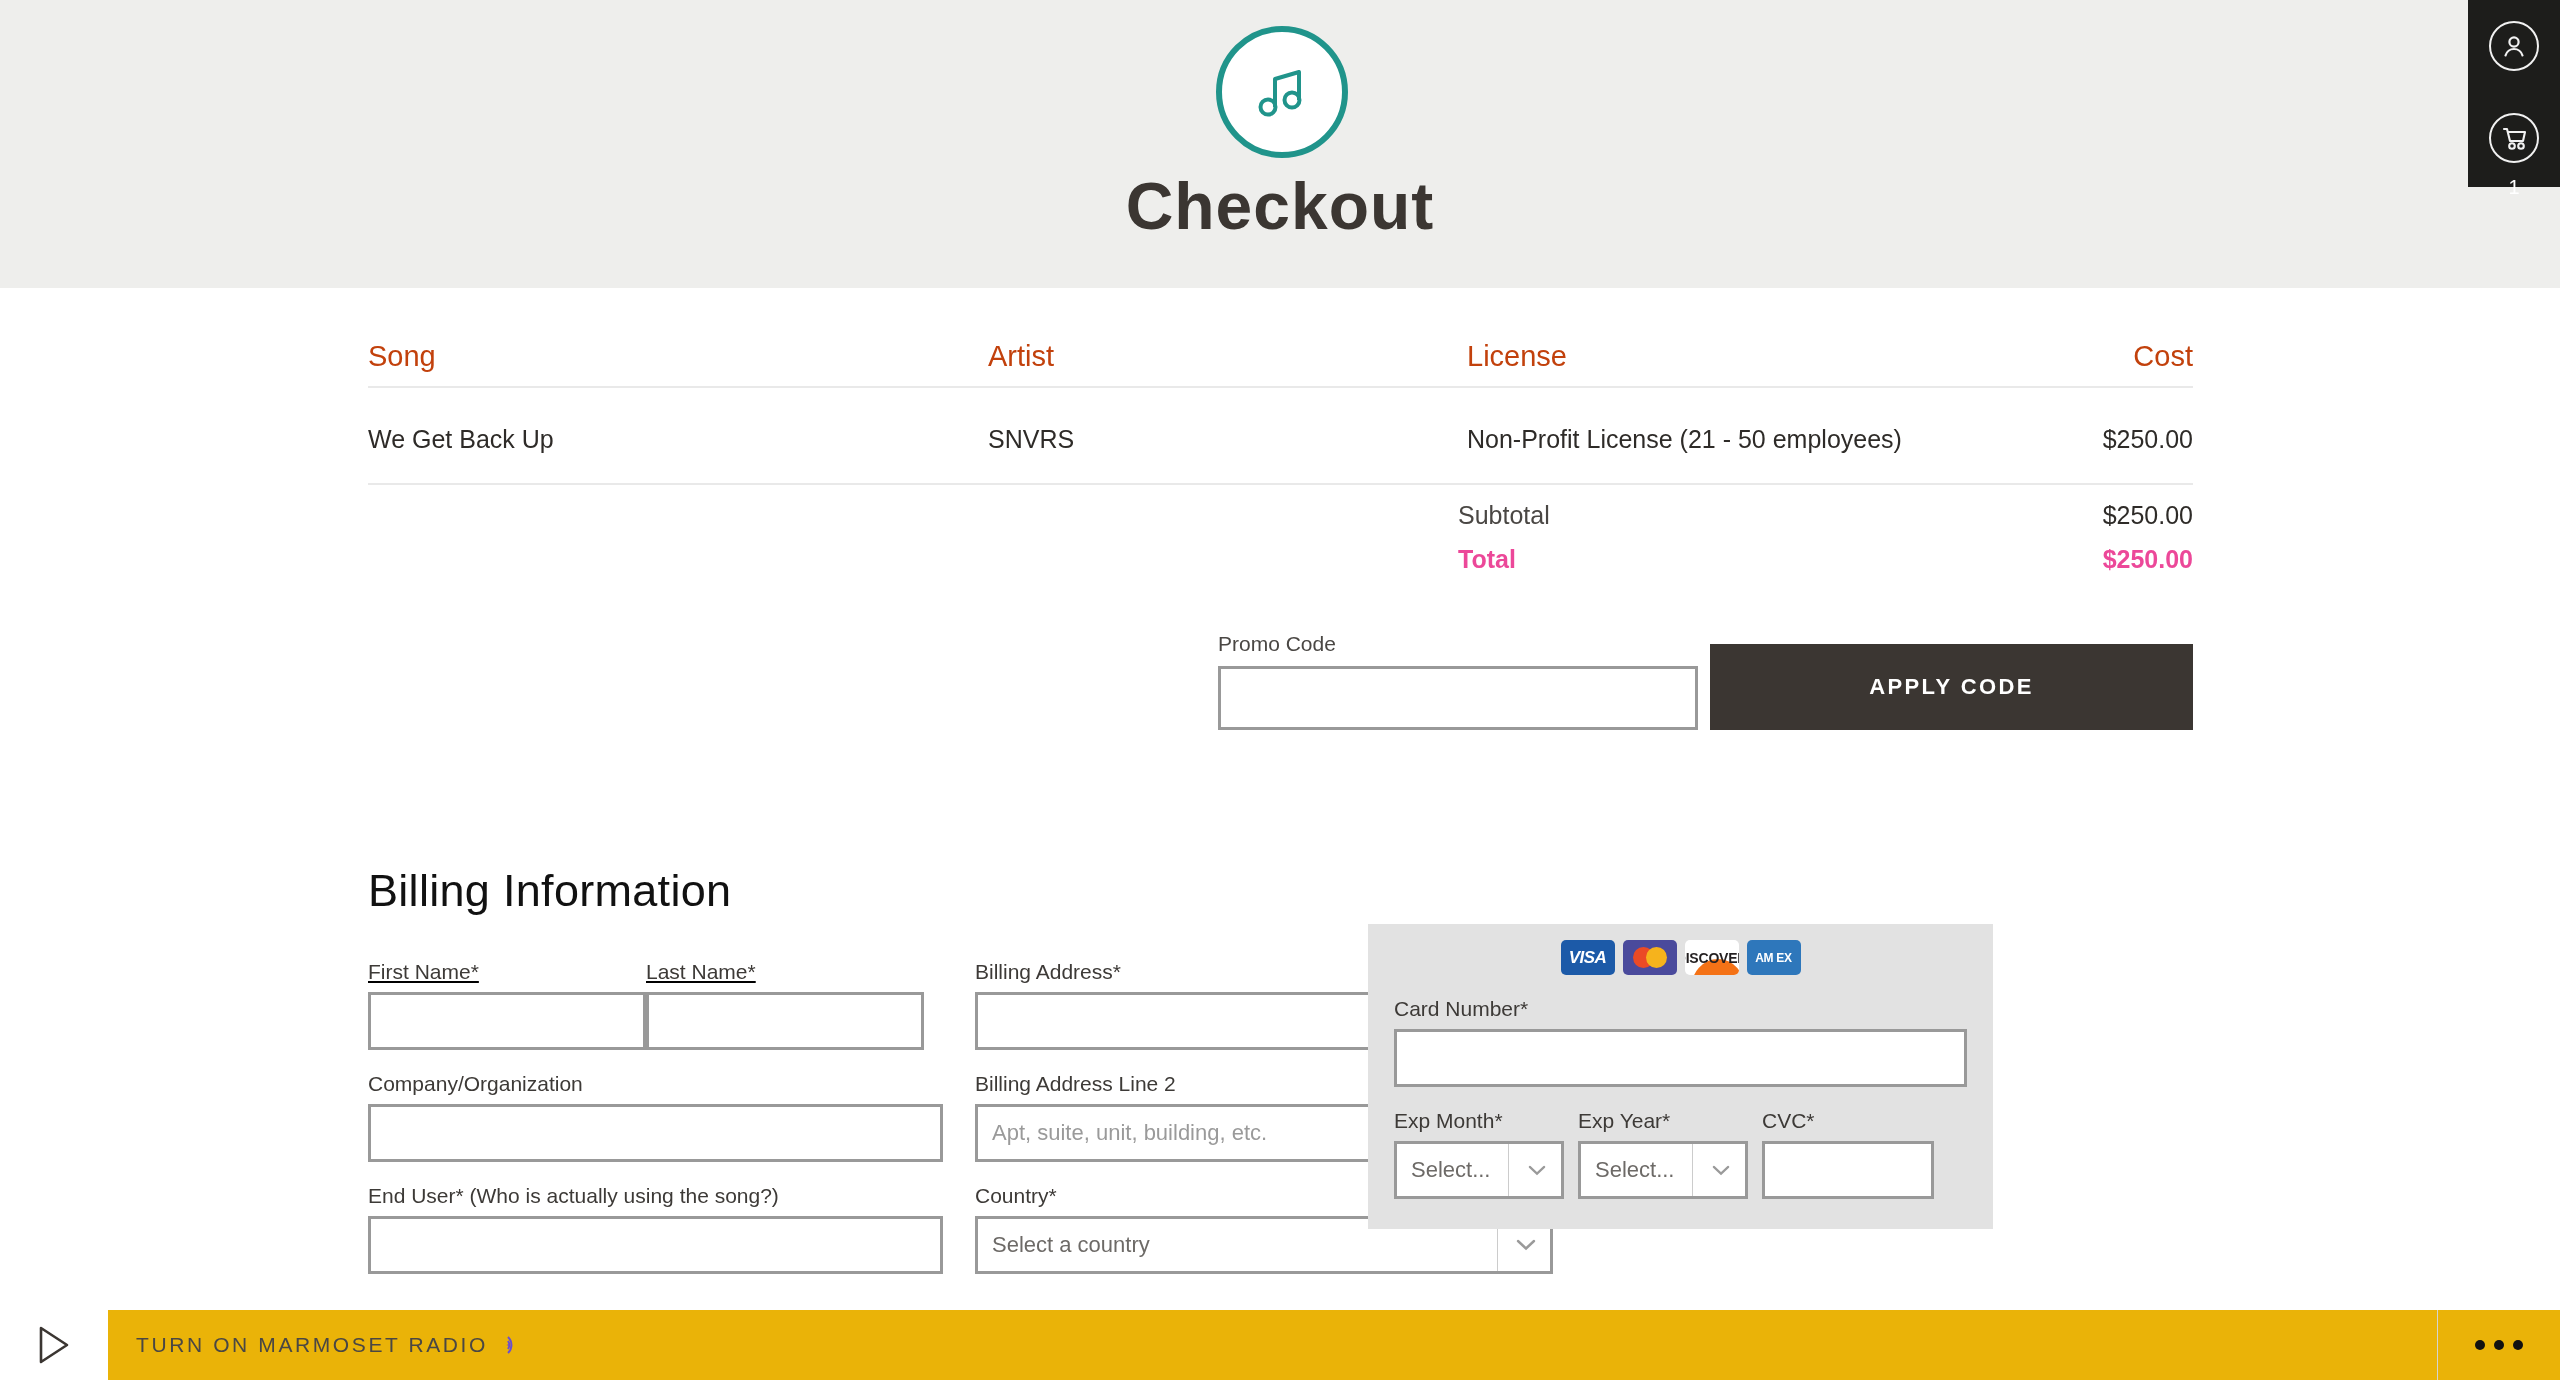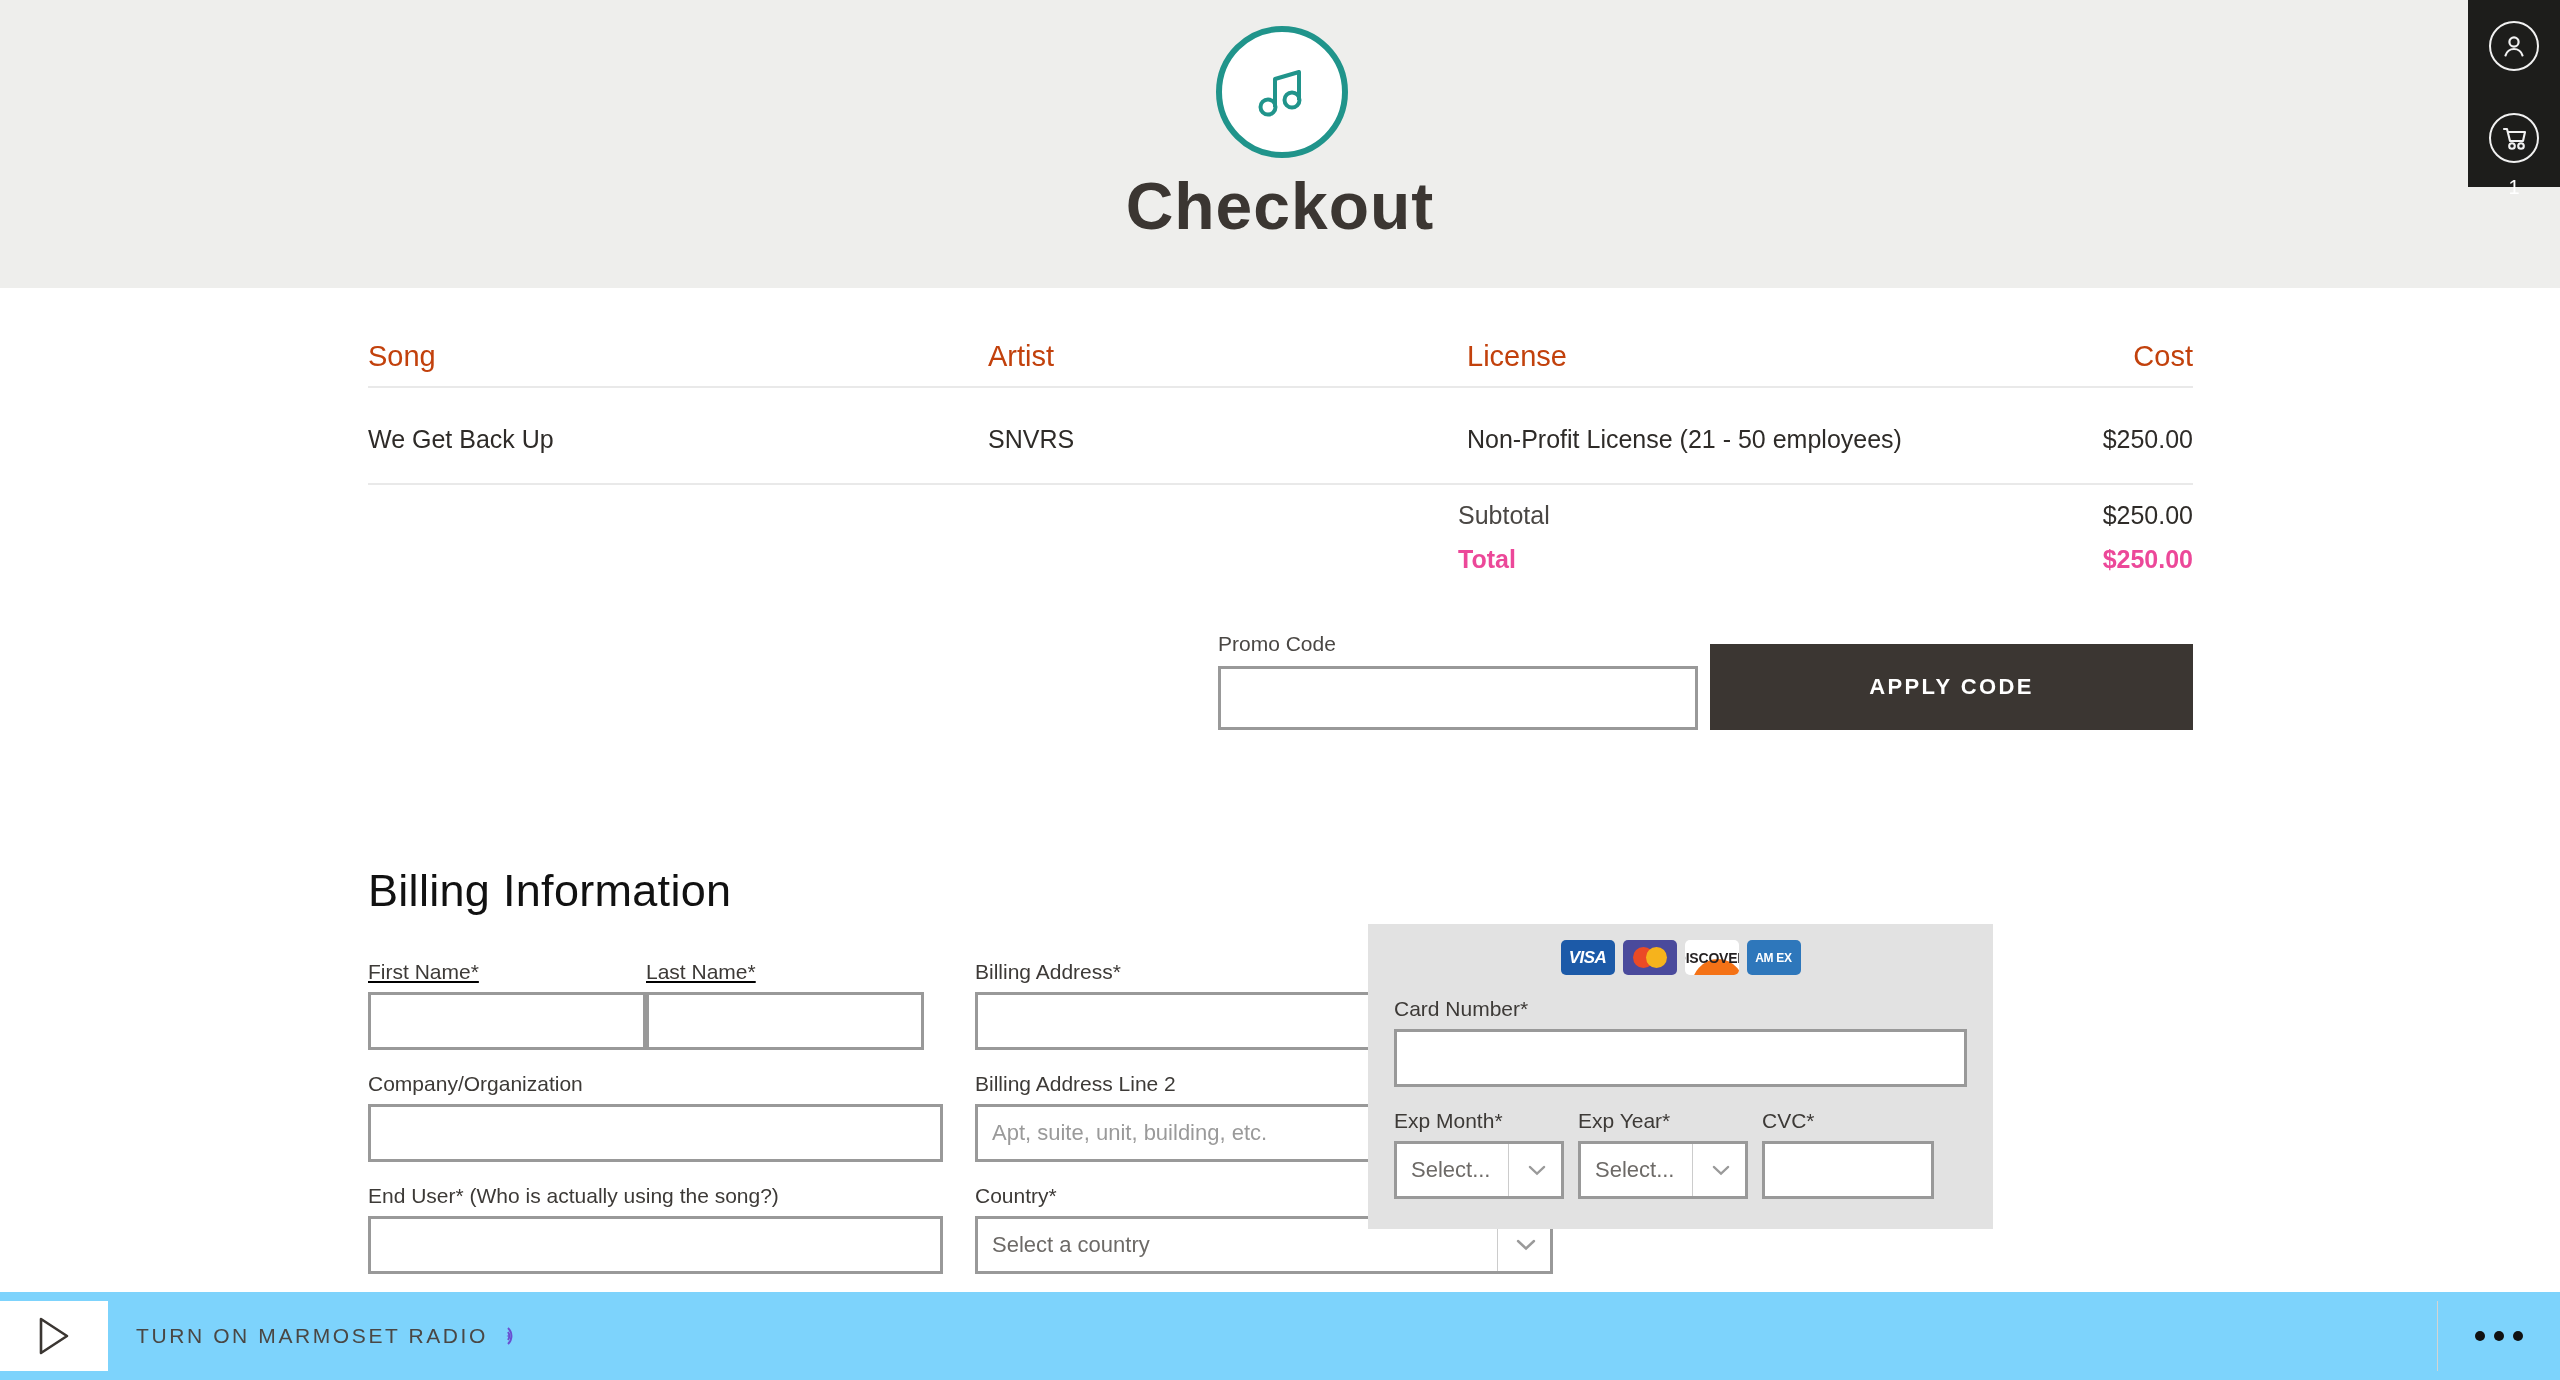--- a/index.html
+++ b/index.html
@@ -135,22 +135,22 @@
                     transform: rotate(-14px); }
   .b-amex { background:#2e77bb; display:flex; align-items:center; justify-content:center; }
   .b-amex .t { color:#ffffff; font-size:12px; font-weight:bold; letter-spacing:-0.3px; }
 
   .exp-row { display: flex; gap: 14px; }
   .exp-col { width: 170px; }
   .cvc-col { width: 172px; }
 
   
   .player {
-    position: absolute; left: 0; bottom: 0; width: 2560px; height: 88px;
-    background: #7dd3fc; display: flex; align-items: center; z-index: 50;
+    position: absolute; left: 0; bottom: 0; width: 2560px; height: 70px;
+    background: #eab308; display: flex; align-items: center; z-index: 50;
   }
   .play-cell {
     width: 108px; height: 70px; background: #ffffff;
     display: flex; align-items: center; justify-content: center; cursor: pointer;
   }
   .radio-label {
     margin-left: 28px; font-size: 21px; color: #4a4744;
     letter-spacing: 2.6px; display: flex; align-items: center; cursor: pointer;
   }
   .radio-wave { margin-left: 14px; display: flex; align-items: center; }

